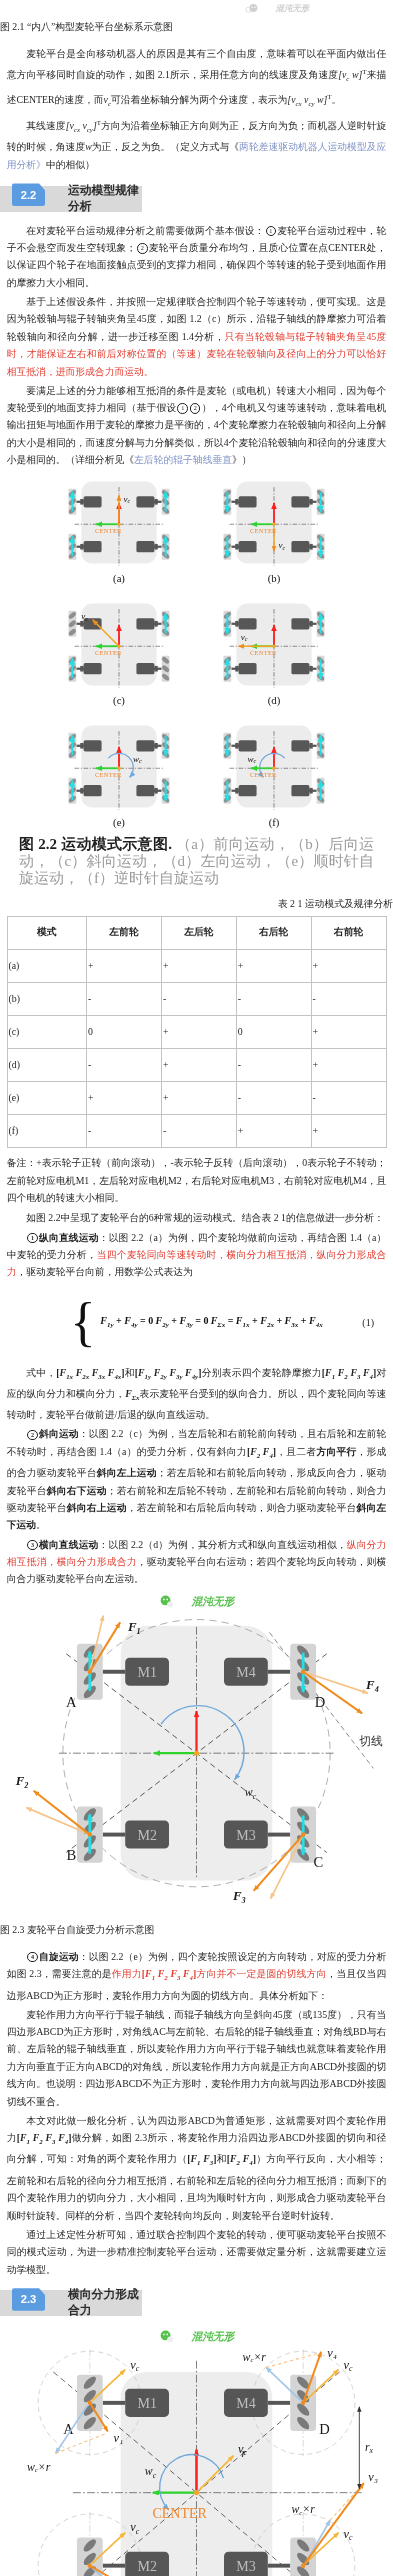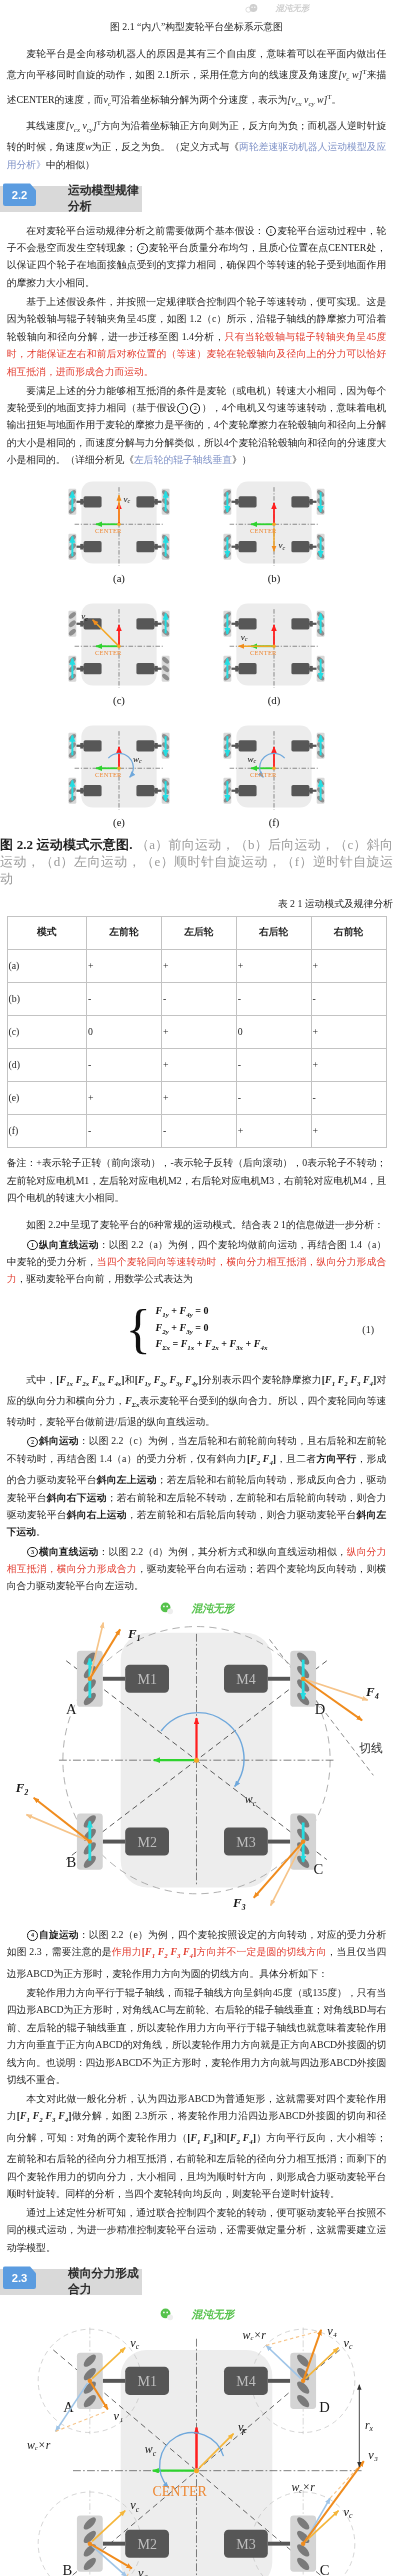--- a/index.html
+++ b/index.html
@@ -5,24 +5,24 @@
   html,body{margin:0;padding:0;background:#fff;}
   .page{width:393px;height:2576px;overflow:hidden;background:#fff;position:relative;
         font-family:"Liberation Serif","DejaVu Serif",serif;color:#1f1f1f;}
   
   .wm-top{display:flex;justify-content:flex-end;padding:2.2px 84px 0 0;height:13.5px;align-items:center;}
   .wm{display:inline-flex;align-items:center;gap:17px;font-size:8.4px;font-weight:bold;font-style:italic;}
   .wm-gray{color:#cfcfcf;}
   .wm-green{color:#56c24c;}
   .wm-center{display:flex;justify-content:center;margin:3.4px 0 1.1px 0;}
   
-  .cap-center{text-align:center;font-size:9.8px;margin:5.6px 0 11.2px 0;}
+  .cap-center{text-align:left;font-size:9.8px;margin:5.6px 0 11.2px 0;}
   .para{font-size:9.8px;line-height:17.4px;margin:0 0 1.7px 0;padding:0 6.7px;text-indent:2em;text-align:justify;}
   .para.noindent{text-indent:0;}
-  .caption{font-size:13px;line-height:17px;margin:4.5px 0 1.1px 0;padding:0 0;text-align:justify;}
+  .caption{font-size:15px;line-height:17px;margin:4.5px 0 1.1px 0;padding:0 19px;text-align:justify;}
   
   .sg{color:inherit;}
   .sg-r{color:#e23b2e;}
   .sg-bl{color:#8093c8;}
   .sg-g{color:#9b9b9b;}
   .sg-b{font-weight:bold;}
   .sg-rb{color:#e23b2e;font-weight:bold;}
   .sg-i{font-style:italic;}
   .sg-bi{font-weight:bold;font-style:italic;}
   .sg-rbi{color:#e23b2e;font-weight:bold;font-style:italic;}
@@ -30,38 +30,38 @@
   .sg-isub{font-style:italic;vertical-align:sub;font-size:0.70em;}
   .sg-bisub{font-weight:bold;font-style:italic;vertical-align:sub;font-size:0.70em;}
   .sg-rbisub{color:#e23b2e;font-weight:bold;font-style:italic;vertical-align:sub;font-size:0.70em;}
   .sg-circ,.sg-circb{display:inline-flex;align-items:center;justify-content:center;
      width:8.4px;height:8.4px;border:0.7px solid currentColor;border-radius:50%;
      font-size:6.2px;line-height:1;margin:0 1.1px;vertical-align:0.6px;text-indent:0;}
   .sg-circb{font-weight:bold;}
   
   .sect{display:flex;align-items:center;margin:12.4px 0 10px 0;height:26px;}
   .sect .bar{display:flex;align-items:center;background:#d9d9d9;height:26px;width:142px;position:relative;}
-  .sect .num{position:absolute;left:3px;top:-2.2px;width:33px;height:22.5px;background:#5b9ce0;color:#fff;
+  .sect .num{position:absolute;left:12px;top:-2.2px;width:33px;height:22.5px;background:#5b9ce0;color:#fff;
      font-family:"Liberation Sans",sans-serif;font-weight:bold;font-size:11.2px;
      display:flex;align-items:center;justify-content:center;
      clip-path:polygon(0 0,82% 0,100% 30%,100% 100%,0 100%);border-radius:2.2px;}
   .sect .ttl{margin-left:68px;font-family:"Liberation Sans",sans-serif;font-weight:bold;font-size:11.8px;color:#2d2d2d;}
   
   .fig22{display:flex;flex-direction:column;align-items:center;gap:12.4px;margin:7.9px 0 3.4px 0;}
   .fig22 .row{display:flex;gap:37px;}
   
   .tbl-cap{text-align:right;font-size:9.8px;margin:11.2px 0 4.5px 0;}
   table.t21{border-collapse:collapse;width:380px;margin:0 auto;font-size:9.8px;}
   table.t21 th,table.t21 td{border:0.6px solid #c3c3c3;height:30px;font-weight:normal;margin-left:8px;}
   table.t21 th{font-weight:bold;}
   table.t21 th:first-child,table.t21 td:first-child{width:21%;}
   
   .formula{position:relative;display:flex;align-items:center;justify-content:center;margin:7.9px 0 9px 0;height:66px;}
   .f-brace{font-size:53px;font-weight:400;line-height:0.92;transform:scaleY(1.04);margin-right:4.5px;color:#111;}
-  .f-lines{display:flex;flex-direction:column;gap:2.2px;font-size:10px;color:#111;}
+  .f-lines{display:flex;gap:2.2px;font-size:10px;color:#111;}
   .f-tag{position:absolute;right:19px;top:50%;transform:translateY(-50%);font-size:10px;}
   
   .figwrap{display:flex;flex-direction:column;align-items:center;margin:3.4px 0;}
   svg text{font-family:"Liberation Serif","DejaVu Serif",serif;}
   .motor-label{fill:#bdbdbd;font-size:25px;}
   .wheel-label{fill:#1a1a1a;font-size:26px;}
   .force-label{fill:#1a1a1a;font-size:23px;font-style:italic;font-weight:bold;}
   .v-label{fill:#1a1a1a;font-size:22px;font-style:italic;}
   .sym-label{fill:#1a1a1a;font-size:21px;font-style:italic;}
   .center-label{fill:#ee8833;font-size:25px;}
@@ -456,21 +456,21 @@
           <td>-</td>
           <td>-</td>
           <td>+</td>
           <td>+</td>
         </tr>
       </tbody>
     </table>
 
   <p class="para noindent" style="margin-top:6.7px"><span class="sg">备注：+表示轮子正转（前向滚动），-表示轮子反转（后向滚动），0表示轮子不转动；左前轮对应电机M1，左后轮对应电机M2，右后轮对应电机M3，右前轮对应电机M4，且四个电机的转速大小相同。</span></p>
 
-  <p class="para" style="margin-top:10px"><span class="sg">如图 2.2中呈现了麦轮平台的6种常规的运动模式。结合表 2 1的信息做进一步分析：</span></p>
+  <p class="para" style="margin-top:3px"><span class="sg">如图 2.2中呈现了麦轮平台的6种常规的运动模式。结合表 2 1的信息做进一步分析：</span></p>
   <p class="para"><span class="sg sg-circb">1</span><span class="sg sg-b">纵向直线运动</span><span class="sg">：以图 2.2（a）为例，四个麦轮均做前向运动，再结合图 1.4（a）中麦轮的受力分析，</span><span class="sg sg-r">当四个麦轮同向等速转动时，横向分力相互抵消，纵向分力形成合力</span><span class="sg">，驱动麦轮平台向前，用数学公式表达为</span></p>
 
   <div class="formula">
     <div class="f-brace">{</div>
     <div class="f-lines">
       <div><span class="sg sg-bi">F</span><span class="sg sg-bisub">1y</span><span class="sg sg-b"> + </span><span class="sg sg-bi">F</span><span class="sg sg-bisub">4y</span><span class="sg sg-b"> = 0</span></div>
       <div><span class="sg sg-bi">F</span><span class="sg sg-bisub">2y</span><span class="sg sg-b"> + </span><span class="sg sg-bi">F</span><span class="sg sg-bisub">3y</span><span class="sg sg-b"> = 0</span></div>
       <div><span class="sg sg-bi">F</span><span class="sg sg-bisub">Σx</span><span class="sg sg-b"> = </span><span class="sg sg-bi">F</span><span class="sg sg-bisub">1x</span><span class="sg sg-b"> + </span><span class="sg sg-bi">F</span><span class="sg sg-bisub">2x</span><span class="sg sg-b"> + </span><span class="sg sg-bi">F</span><span class="sg sg-bisub">3x</span><span class="sg sg-b"> + </span><span class="sg sg-bi">F</span><span class="sg sg-bisub">4x</span></div>
     </div>
     <div class="f-tag">(1)</div>
@@ -588,20 +588,21 @@
         <text x="415" y="516" class="force-label">F₃</text>
       </g>
       <g>
         <line x1="540" y1="110" x2="655" y2="148" stroke="#f6c489" stroke-width="3" marker-end="url(#mP)"></line>
         <line x1="540" y1="110" x2="645" y2="184" stroke="#f08c1e" stroke-width="3.6" marker-end="url(#mO)"></line>
         <circle cx="540" cy="110" r="4" fill="#f08c1e"></circle>
         <text x="652" y="140" class="force-label">F₄</text>
       </g>
     </svg>
   </div>
+  <div class="cap-center" style="margin-top:7.9px">图 2.3 麦轮平台自旋受力分析示意图</div>
 
   <p class="para"><span class="sg sg-circb">4</span><span class="sg sg-b">自旋运动</span><span class="sg">：以图 2.2（e）为例，四个麦轮按照设定的方向转动，对应的受力分析如图 2.3，需要注意的是</span><span class="sg sg-r">作用力</span><span class="sg sg-rb">[</span><span class="sg sg-rbi">F</span><span class="sg sg-rbisub">1</span><span class="sg sg-rb"> </span><span class="sg sg-rbi">F</span><span class="sg sg-rbisub">2</span><span class="sg sg-rb"> </span><span class="sg sg-rbi">F</span><span class="sg sg-rbisub">3</span><span class="sg sg-rb"> </span><span class="sg sg-rbi">F</span><span class="sg sg-rbisub">4</span><span class="sg sg-rb">]</span><span class="sg sg-r">方向并不一定是圆的切线方向</span><span class="sg">，当且仅当四边形ABCD为正方形时，麦轮作用力方向为圆的切线方向。具体分析如下：</span></p>
   <p class="para"><span class="sg">麦轮作用力方向平行于辊子轴线，而辊子轴线方向呈斜向45度（或135度），只有当四边形ABCD为正方形时，对角线AC与左前轮、右后轮的辊子轴线垂直；对角线BD与右前、左后轮的辊子轴线垂直，所以麦轮作用力方向平行于辊子轴线也就意味着麦轮作用力方向垂直于正方向ABCD的对角线，所以麦轮作用力方向就是正方向ABCD外接圆的切线方向。也说明：四边形ABCD不为正方形时，麦轮作用力方向就与四边形ABCD外接圆切线不重合。</span></p>
   <p class="para"><span class="sg">本文对此做一般化分析，认为四边形ABCD为普通矩形，这就需要对四个麦轮作用力</span><span class="sg sg-b">[</span><span class="sg sg-bi">F</span><span class="sg sg-bisub">1</span><span class="sg sg-b"> </span><span class="sg sg-bi">F</span><span class="sg sg-bisub">2</span><span class="sg sg-b"> </span><span class="sg sg-bi">F</span><span class="sg sg-bisub">3</span><span class="sg sg-b"> </span><span class="sg sg-bi">F</span><span class="sg sg-bisub">4</span><span class="sg sg-b">]</span><span class="sg">做分解，如图 2.3所示，将麦轮作用力沿四边形ABCD外接圆的切向和径向分解，可知：对角的两个麦轮作用力（</span><span class="sg sg-b">[</span><span class="sg sg-bi">F</span><span class="sg sg-bisub">1</span><span class="sg sg-b"> </span><span class="sg sg-bi">F</span><span class="sg sg-bisub">3</span><span class="sg sg-b">]</span><span class="sg">和</span><span class="sg sg-b">[</span><span class="sg sg-bi">F</span><span class="sg sg-bisub">2</span><span class="sg sg-b"> </span><span class="sg sg-bi">F</span><span class="sg sg-bisub">4</span><span class="sg sg-b">]</span><span class="sg">）方向平行反向，大小相等；左前轮和右后轮的径向分力相互抵消，右前轮和左后轮的径向分力相互抵消；而剩下的四个麦轮作用力的切向分力，大小相同，且均为顺时针方向，则形成合力驱动麦轮平台顺时针旋转。同样的分析，当四个麦轮转向均反向，则麦轮平台逆时针旋转。</span></p>
   <p class="para"><span class="sg">通过上述定性分析可知，通过联合控制四个麦轮的转动，便可驱动麦轮平台按照不同的模式运动，为进一步精准控制麦轮平台运动，还需要做定量分析，这就需要建立运动学模型。</span></p>
 
   <div class="sect">
     <div class="bar">
       <div class="num">2.3</div>
       <div class="ttl">横向分力形成合力</div>

